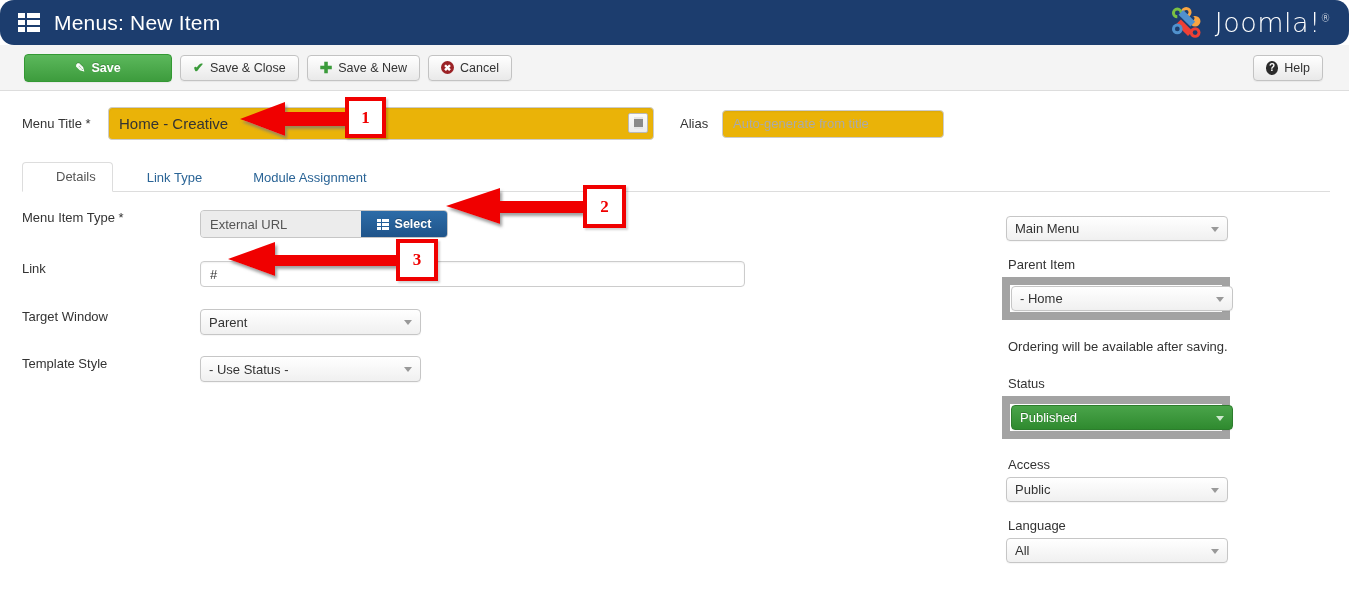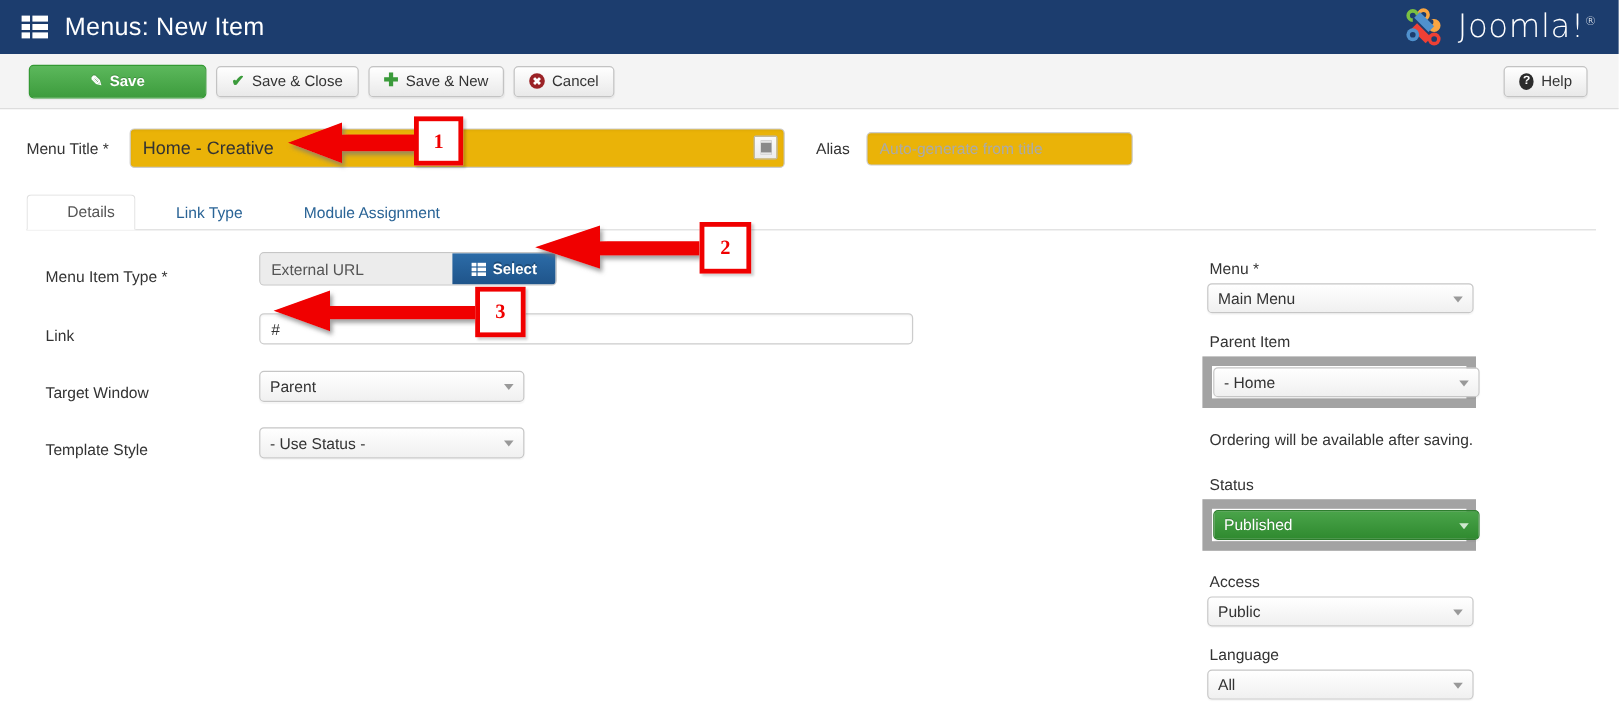--- a/index.html
+++ b/index.html
@@ -15,20 +15,21 @@
   }
 
   
   .topbar{
     height:45px;
     background:#1c3d6e;
     display:flex;
     align-items:center;
     padding:0 14px 0 18px;
     position:relative;
+    border-radius:14px;
   }
   .topbar .grid-icon{
     width:22px;height:20px;
     display:grid;
     grid-template-columns: 7px 13px;
     grid-template-rows: 5px 5px 5px;
     gap:2px 2px;
     margin-right:14px;
   }
   .topbar .grid-icon i{ background:#ffffff; display:block; }
@@ -179,22 +180,22 @@
     background:#ffffff;
     border-color:#dddddd;
     border-bottom:1px solid #ffffff;
   }
 
   
   .body-wrap{ position:relative; }
 
   .field-row{
     display:flex;
-    align-items:flex-end;
-    padding-left:38px;
+    align-items:flex-start;
+    padding-left:22px;
     margin-top:18px;
   }
   .field-label{ width:178px; font-size:13px; color:#333; }
   .sel{
     height:26px;
     border:1px solid #c6c6c6;
     border-radius:4px;
     background:linear-gradient(#ffffff,#f0f0f0);
     display:flex; align-items:center;
     padding:0 8px;
@@ -418,21 +419,20 @@
   <div class="field-row" style="margin-top:21px;">
     <span class="field-label">Template Style</span>
     <div class="sel" style="width:221px;">
       <span>- Use Status -</span>
       <span class="caret"></span>
     </div>
   </div>
 
   <div class="rightcol" style="top:6px;">
 
-    <div class="rc-label">Menu *</div>
     <div class="sel rc-sel">
       <span>Main Menu</span>
       <span class="caret"></span>
     </div>
 
     <div class="rc-gap"></div>
 
     <div class="rc-label">Parent Item</div>
     <div class="hl">
       <div class="sel rc-sel">

